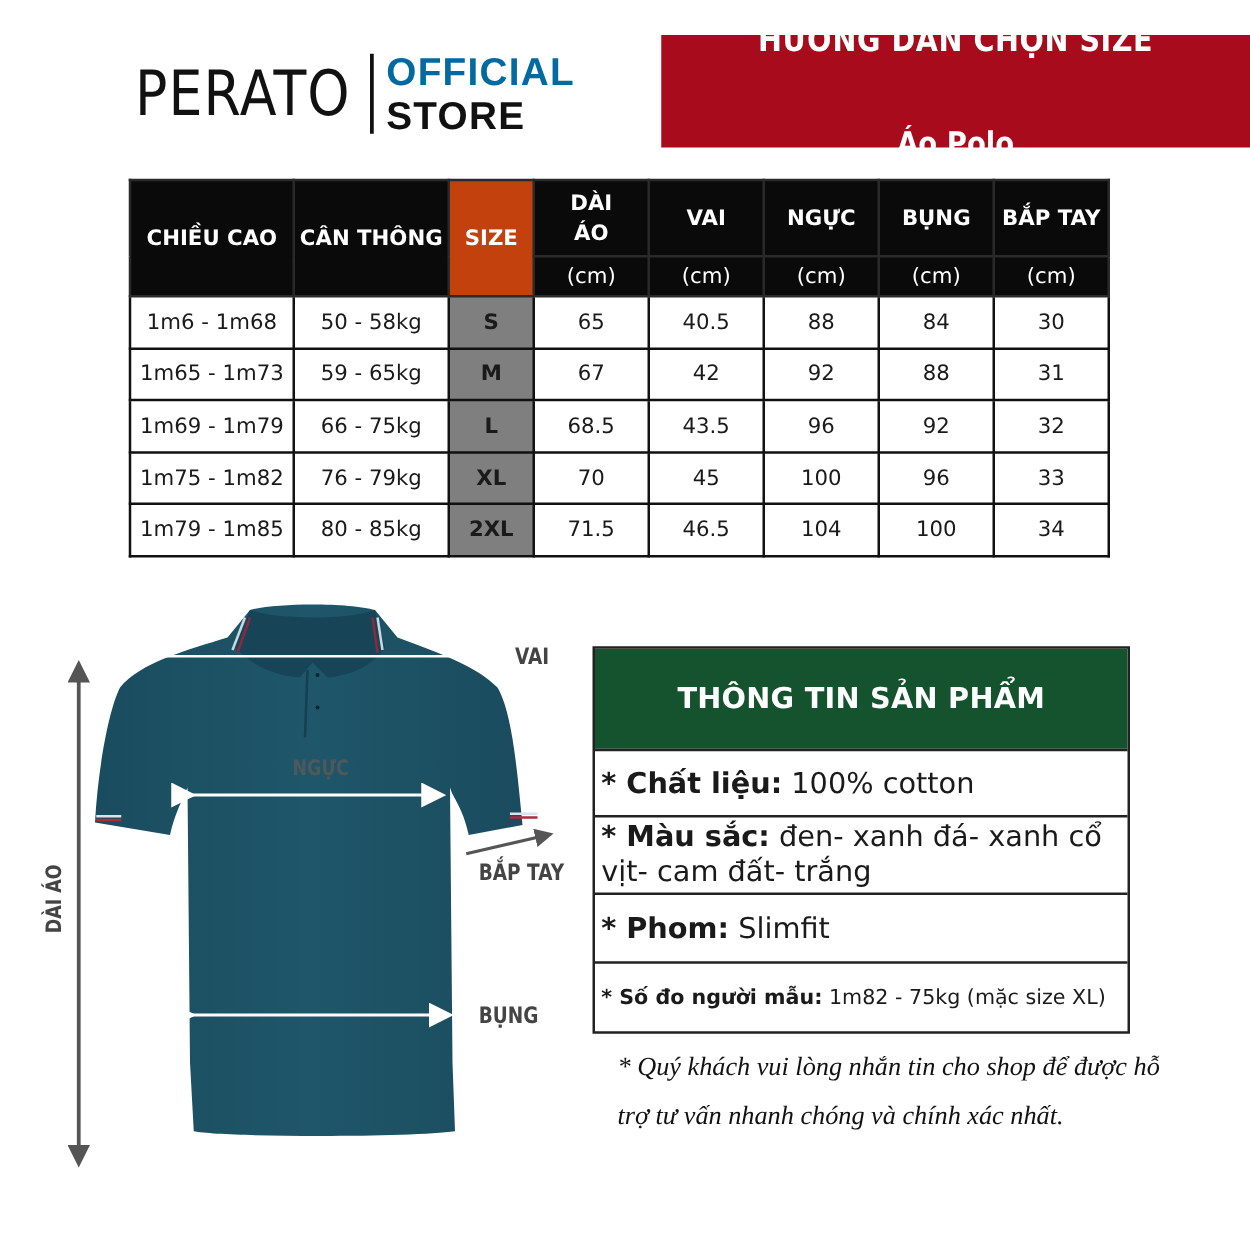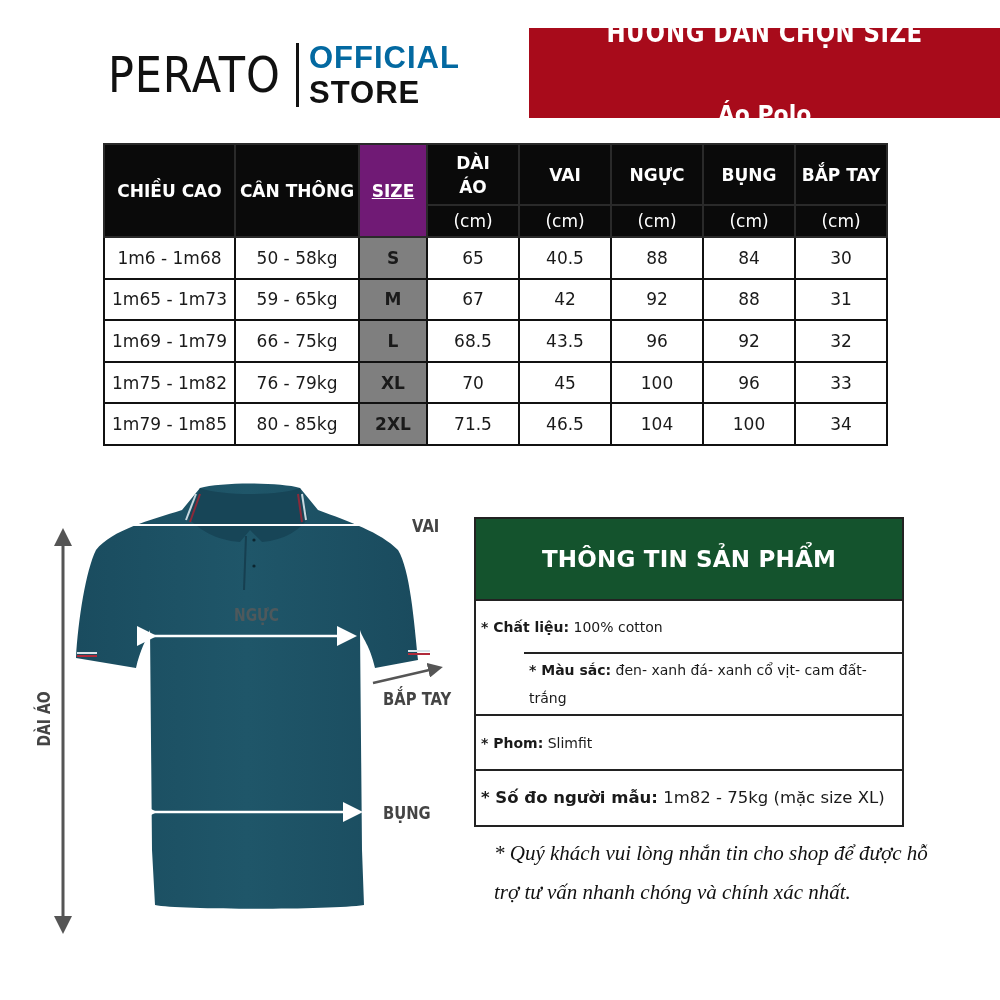--- a/index.html
+++ b/index.html
@@ -18,40 +18,40 @@
   .title-main { font-family: "DejaVu Sans", sans-serif; font-weight: 700; font-size: 26px; letter-spacing: 0.5px; transform: scaleX(0.88); }
   .title-sub { font-family: "DejaVu Sans", sans-serif; font-weight: 700; font-size: 25px; margin-top: 4px; transform: scaleX(0.88); }
 
   
   .size-table { position: absolute; left: 103px; top: 143px; border-collapse: collapse; table-layout: fixed; }
   .size-table th, .size-table td { border: 2px solid #111; text-align: center; font-family: "DejaVu Sans", sans-serif; }
   .size-table th { background: #0a0a0a; color: #fff; font-weight: 700; font-size: 17px; border-color: #2a2a2a; }
   .size-table th.unit { font-weight: 400; font-size: 17px; height: 32px; border-top: 1px solid #444; }
   .size-table td { font-size: 17px; height: 41.6px; color: #1a1a1a; }
   .size-table td.size-cell { background: #7f7f7f; font-weight: 700; border-color: #111; }
-  .size-table th.size-head { background: #701a75; text-decoration: underline; }
+  .size-table th.size-head { background: #c2410c; }
 
   
   .shirt-area { position: absolute; left: 0; top: 470px; width: 470px; height: 490px; }
   .shirt-svg { position: absolute; left: 0; top: 0; }
   .lbl { position: absolute; font-family: "DejaVu Sans", sans-serif; font-weight: 700; color: #444; transform: scaleX(0.82); transform-origin: left center; white-space: nowrap; }
   .lbl-vai { left: 412px; top: 45px; font-size: 18px; }
   .lbl-bap { left: 383px; top: 218px; font-size: 18px; }
   .lbl-bung { left: 383px; top: 332px; font-size: 18px; }
   .lbl-nguc { left: 234px; top: 135px; font-size: 17px; color: #5a5a5a; opacity: 0.8; }
   .lbl-dai-wrap { position: absolute; left: 33px; top: 215px; width: 22px; height: 70px; }
   .lbl-dai-wrap span { position: absolute; left: -24px; top: 24px; transform: rotate(-90deg) scaleX(0.82); transform-origin: center center; font-family: "DejaVu Sans", sans-serif; font-weight: 700; color: #444; font-size: 17px; white-space: nowrap; width: 70px; text-align: center; }
 
   
   .info-panel { position: absolute; left: 474px; top: 517px; width: 430px; border: 2px solid #222; }
   .info-head { background: #14532d; color: #fff; height: 80px; display: flex; align-items: center; justify-content: center; font-family: "DejaVu Sans", sans-serif; font-weight: 700; font-size: 23px; letter-spacing: 0.2px; }
-  .info-row { border-top: 2px solid #222; padding: 0 5px; font-family: "DejaVu Sans", sans-serif; font-size: 14px; color: #1a1a1a; display: flex; align-items: center; line-height: 28px; }
+  .info-row { border-top: 2px solid #222; padding: 0 5px; font-family: "DejaVu Sans", sans-serif; font-size: 23px; color: #1a1a1a; display: flex; align-items: center; line-height: 28px; }
   .info-row b { font-weight: 700; }
   .row-1 { height: 53px; }
-  .row-2 { height: 62px; align-items: flex-start; padding-top: 2px; margin-left: 48px; }
+  .row-2 { height: 62px; align-items: flex-start; padding-top: 2px; }
   .row-3 { height: 55px; }
   .row-4 { height: 56px; font-size: 16.5px; }
 
   .note { position: absolute; left: 494px; top: 834px; width: 440px; font-family: "Liberation Serif", serif; font-style: italic; font-weight: 400; font-size: 21px; line-height: 39px; color: #111; }
 </style>
 </head>
 <body>
 
 <div class="brand">
   <div class="brand-name">PERATO</div>

